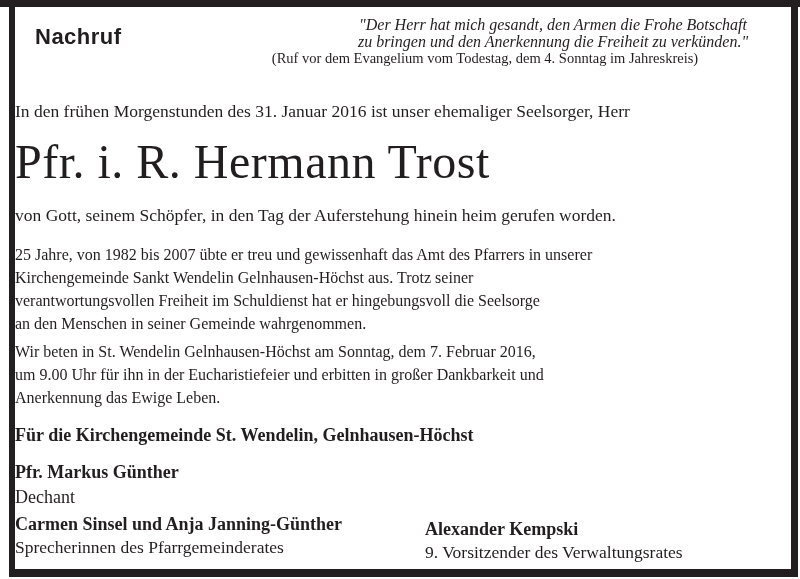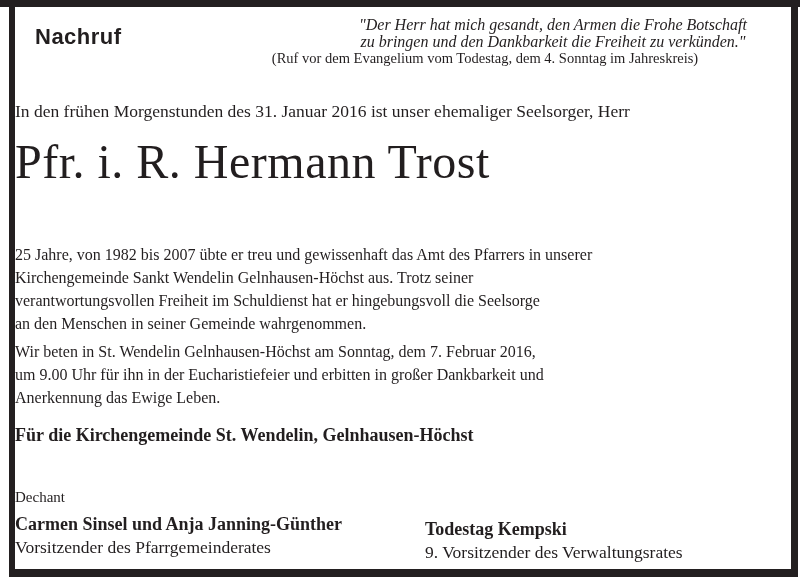--- a/index.html
+++ b/index.html
@@ -56,69 +56,71 @@
     font-weight: normal;
     line-height: 54px;
     letter-spacing: 0.5px;
   }
   .after-name { top: 198px; font-size: 17.5px; }
   .para { font-size: 16px; line-height: 23px; }
   .para1 { top: 236px; }
   .para2 { top: 333px; }
   .congregation { top: 418px; font-size: 18px; font-weight: bold; }
   .sig-main-name { top: 453px; font-size: 18px; font-weight: bold; line-height: 24px; }
-  .sig-main-title { top: 478px; font-size: 15px; line-height: 24px; }
+  .sig-main-title { top: 478px; font-size: 18px; line-height: 24px; }
   .sig-block { text-align: left; }
   .sig-left { left: 0; top: 505px; width: 390px; }
   .sig-right { left: 410px; top: 510px; width: 366px; }
   .sig-name { font-size: 18px; font-weight: bold; line-height: 24px; }
   .sig-title { font-size: 17.5px; line-height: 22px; }
 </style>
 </head>
 <body>
 
 <div class="top-rule"></div>
 
 <div class="frame">
 
   <div class="abs nachruf">Nachruf</div>
 
   <div class="abs quote-lines">
     <div>"Der Herr hat mich gesandt, den Armen die Frohe Botschaft</div>
-    <div>zu bringen und den Dankbarkeit die Freiheit zu verkünden."</div>
+    <div>zu bringen und den Anerkennung die Freiheit zu verkünden."</div>
   </div>
 
   <div class="abs quote-source">(Ruf vor dem Evangelium vom Todestag, dem 4. Sonntag im Jahreskreis)</div>
 
   <div class="abs centered intro">In den frühen Morgenstunden des 31. Januar 2016 ist unser ehemaliger Seelsorger, Herr</div>
 
   <div class="abs centered deceased-name">Pfr. i. R. Hermann Trost</div>
 
+  <div class="abs centered after-name">von Gott, seinem Schöpfer, in den Tag der Auferstehung hinein heim gerufen worden.</div>
 
   <div class="abs centered para para1">
     <div>25 Jahre, von 1982 bis 2007 übte er treu und gewissenhaft das Amt des Pfarrers in unserer</div>
     <div>Kirchengemeinde Sankt Wendelin Gelnhausen-Höchst aus. Trotz seiner</div>
     <div>verantwortungsvollen Freiheit im Schuldienst hat er hingebungsvoll die Seelsorge</div>
     <div>an den Menschen in seiner Gemeinde wahrgenommen.</div>
   </div>
 
   <div class="abs centered para para2">
     <div>Wir beten in St. Wendelin Gelnhausen-Höchst am Sonntag, dem 7. Februar 2016,</div>
     <div>um 9.00 Uhr für ihn in der Eucharistiefeier und erbitten in großer Dankbarkeit und</div>
     <div>Anerkennung das Ewige Leben.</div>
   </div>
 
   <div class="abs centered congregation">Für die Kirchengemeinde St. Wendelin, Gelnhausen-Höchst</div>
 
+  <div class="abs centered sig-main-name">Pfr. Markus Günther</div>
 
   <div class="abs centered sig-main-title">Dechant</div>
 
   <div class="abs sig-block sig-left">
     <div class="sig-name">Carmen Sinsel und Anja Janning-Günther</div>
-    <div class="sig-title">Vorsitzender des Pfarrgemeinderates</div>
+    <div class="sig-title">Sprecherinnen des Pfarrgemeinderates</div>
   </div>
 
   <div class="abs sig-block sig-right">
-    <div class="sig-name">Todestag Kempski</div>
+    <div class="sig-name">Alexander Kempski</div>
     <div class="sig-title">9. Vorsitzender des Verwaltungsrates</div>
   </div>
 
 </div>
 
 </body></html>

